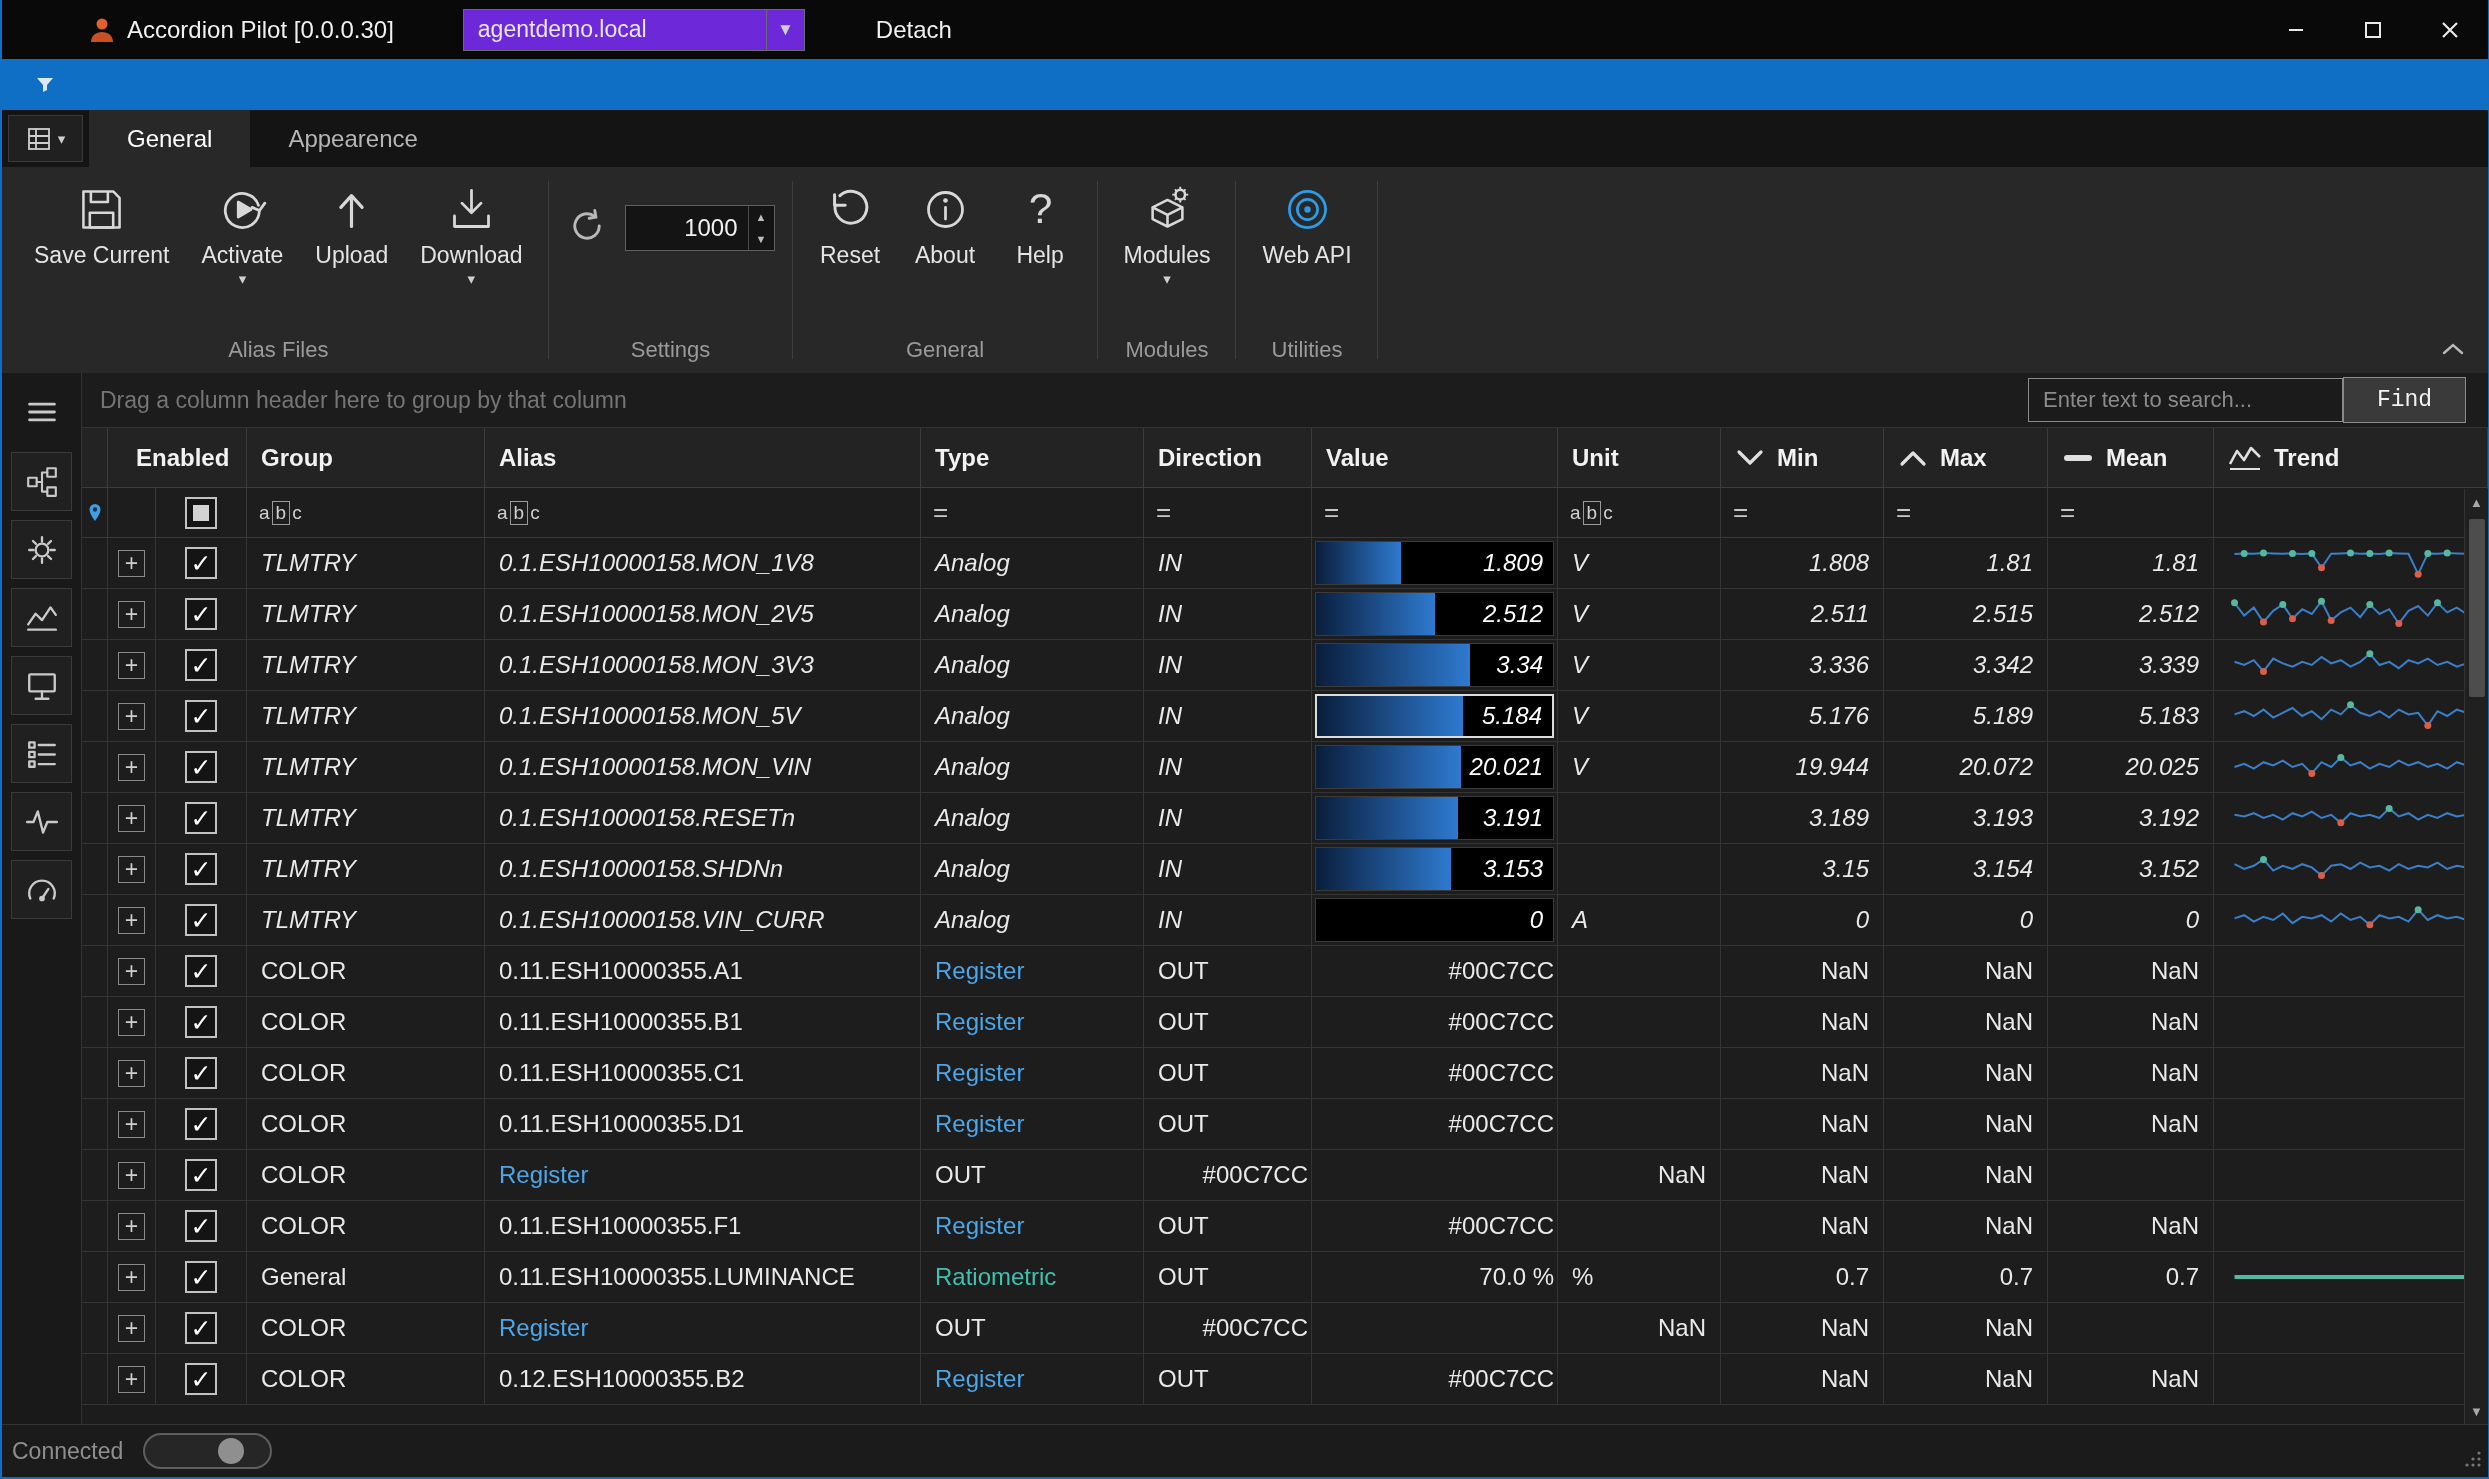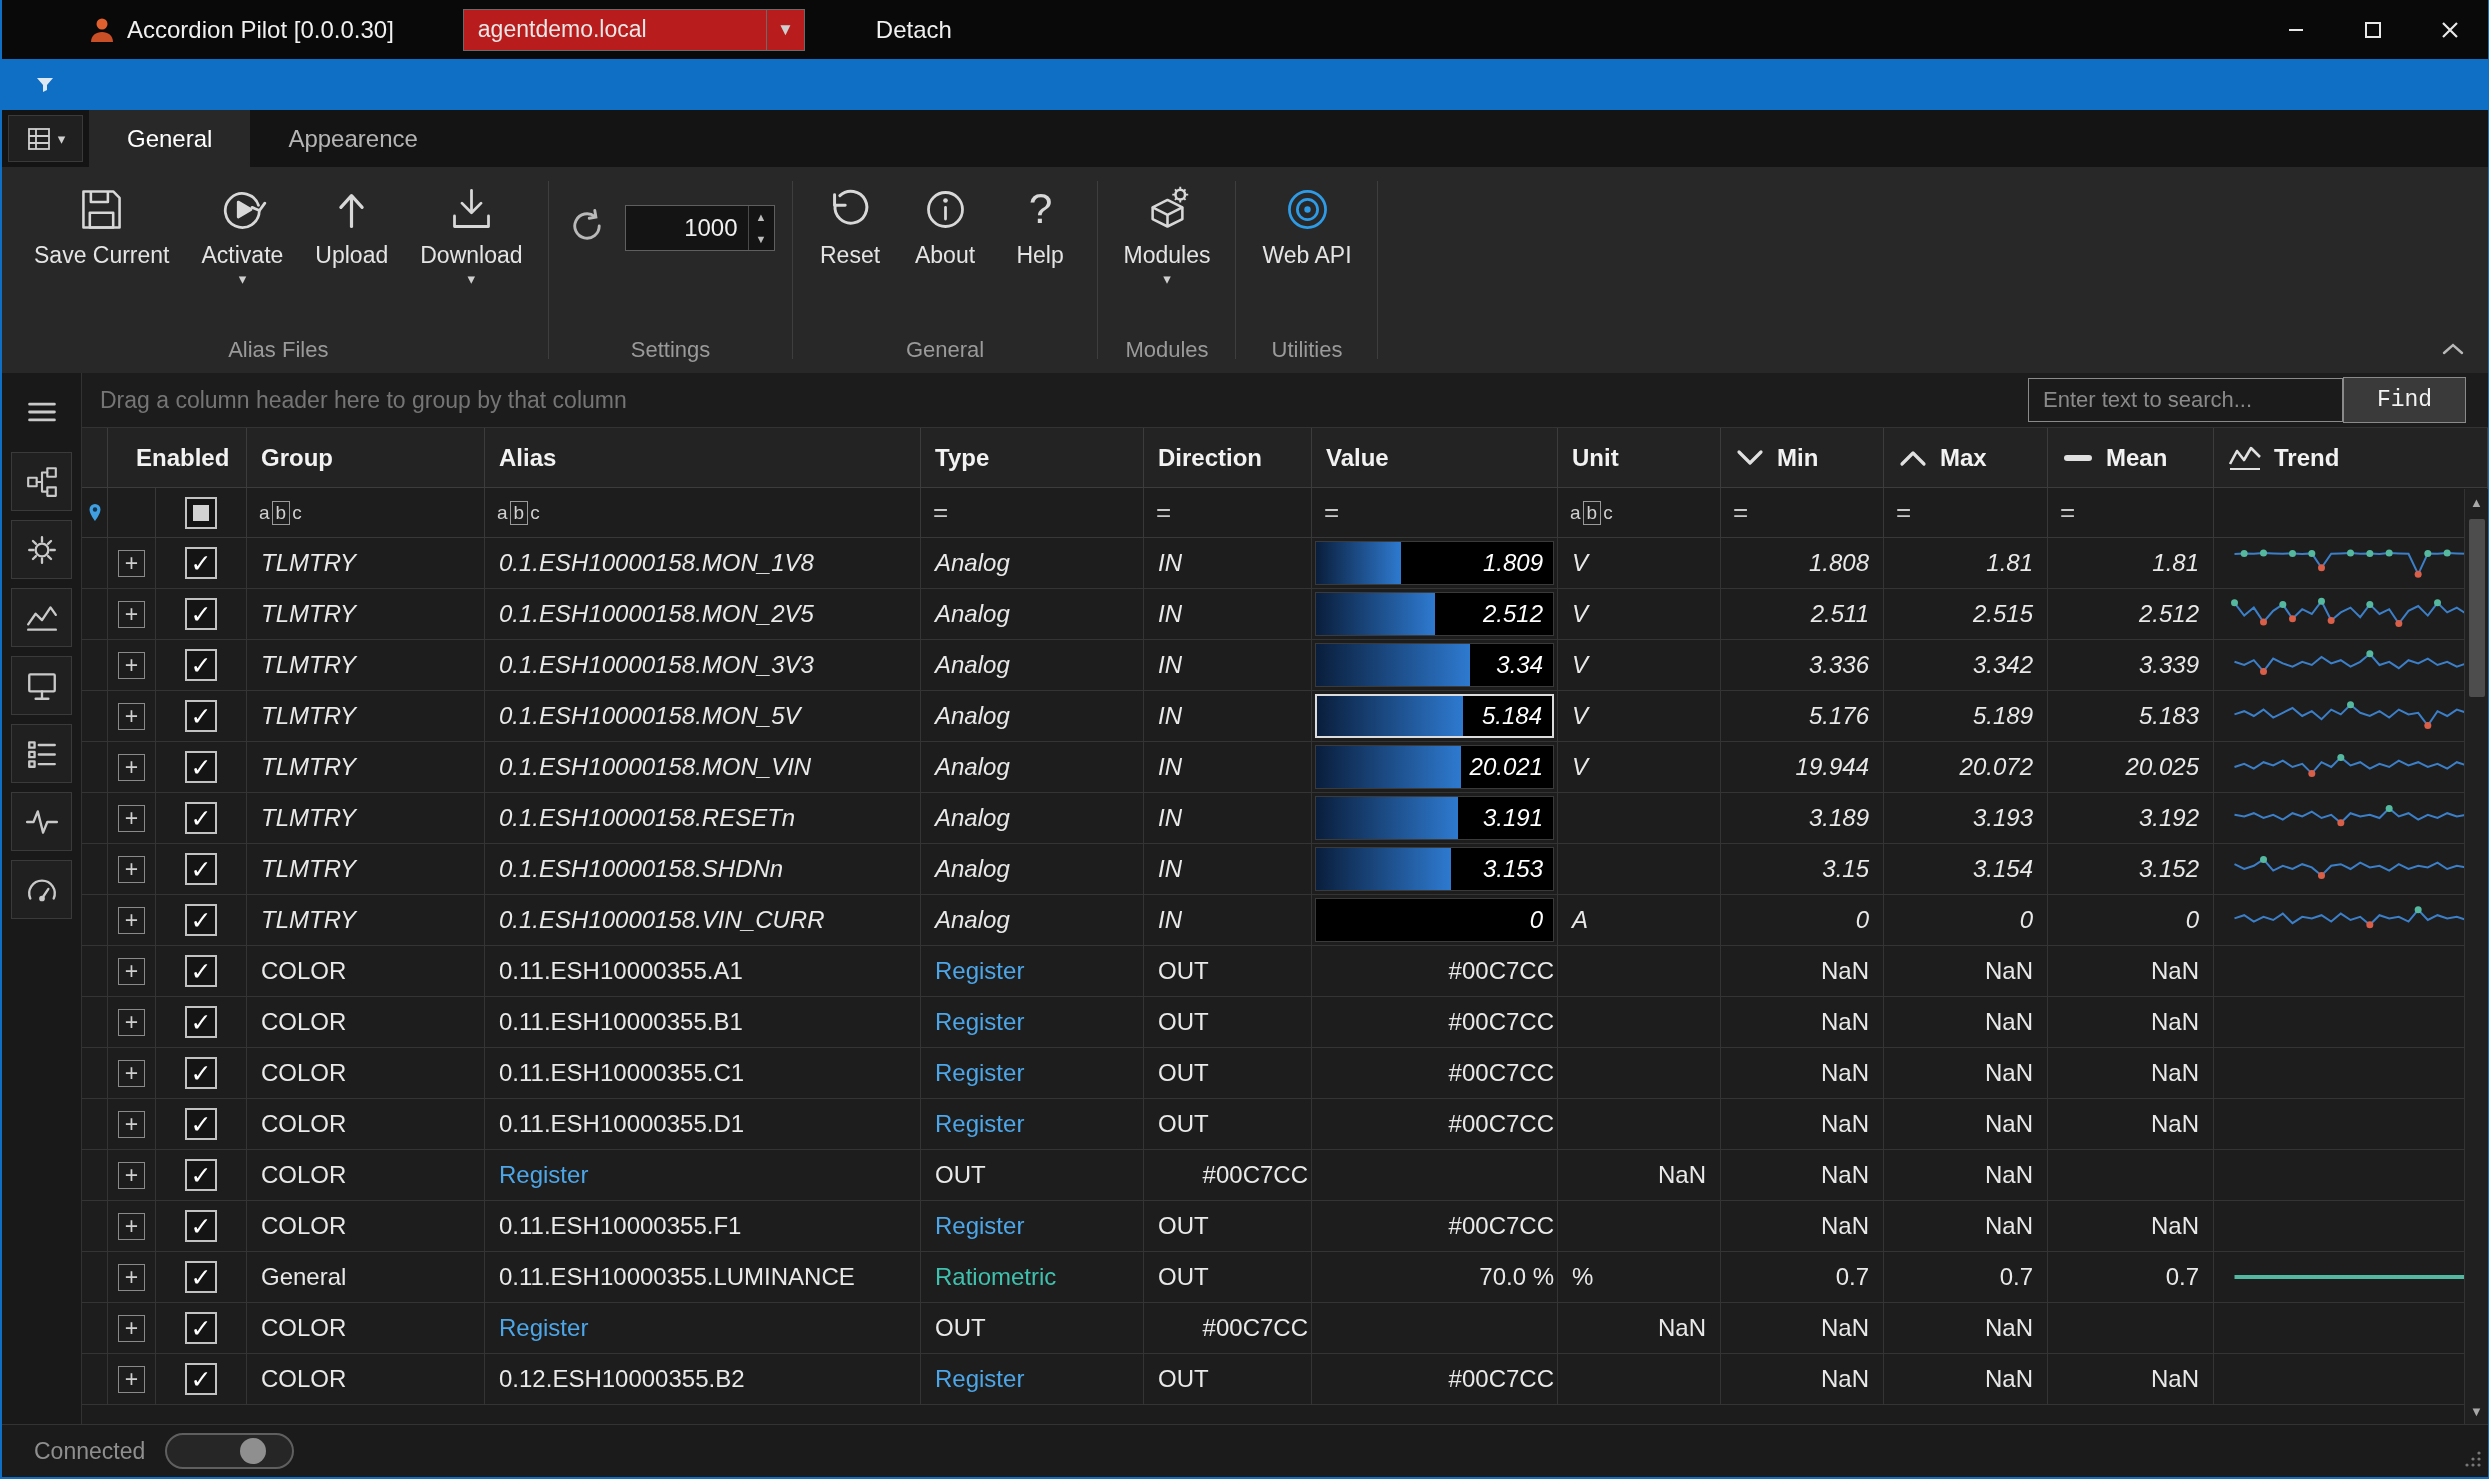--- a/index.html
+++ b/index.html
@@ -5,21 +5,21 @@
   *{box-sizing:border-box;margin:0;padding:0}
   html,body{width:2490px;height:1479px;overflow:hidden;background:#101010;
     font-family:"Liberation Sans",sans-serif;color:#e6e6e6}
   .window{width:2490px;height:1479px;display:flex;flex-direction:column;
     border-left:2px solid #0f6fc5;border-right:2px solid #0f6fc5;border-bottom:2px solid #0f6fc5;background:#1b1b1b}
 
   
   .titlebar{height:59px;background:#090909;display:flex;align-items:center;flex:0 0 auto}
   .app-icon{margin-left:85px;display:flex;align-items:center}
   .title-text{margin-left:10px;font-size:24px;color:#f0f0f0;white-space:nowrap}
-  .host-select{margin-left:69px;width:342px;height:42px;background:#b91c1c;border:1px solid #6a6a6a;
+  .host-select{margin-left:69px;width:342px;height:42px;background:#6d28d9;border:1px solid #6a6a6a;
     display:flex;align-items:center;font-size:23px;color:#e8e8e8}
   .host-select .hval{flex:1;padding-left:14px}
   .host-select .dd{width:38px;height:100%;border-left:1px solid #6a6a6a;display:flex;align-items:center;justify-content:center;color:#cfcfcf;font-size:17px}
   .detach{margin-left:71px;font-size:24px;color:#f0f0f0}
   .tspacer{flex:1}
   .win-btn{width:77px;height:59px;display:flex;align-items:center;justify-content:center}
 
   
   .bluebar{height:51px;background:#0f6fc5;display:flex;align-items:center;flex:0 0 auto}
   .bluebar .qicon{margin-left:32px;display:flex}
@@ -95,21 +95,21 @@
   .valtext{position:relative;margin-left:auto;padding-right:10px;color:#ffffff}
   .trendcell{padding:2px 8px}
   .spark{width:100%;height:46px}
 
   .vscroll{position:absolute;top:116px;right:0;bottom:0;width:24px;background:#202020;border-left:1px solid #333;display:flex;flex-direction:column;align-items:center}
   .varrow{height:26px;width:100%;display:flex;align-items:center;justify-content:center;color:#a8a8a8;font-size:13px}
   .vthumb{width:16px;height:178px;background:#4d4d4d;border-radius:2px;margin-top:4px}
   .vspacer{flex:1}
 
   
-  .statusbar{height:53px;background:#1b1b1b;border-top:1px solid #333;display:flex;align-items:center;padding:0 32px;gap:20px;flex:0 0 auto;position:relative}
+  .statusbar{height:53px;background:#1b1b1b;border-top:1px solid #333;display:flex;align-items:center;padding:0 10px;gap:20px;flex:0 0 auto;position:relative}
   .conn{color:#8f8f8f;font-size:23px}
   .toggle{width:129px;height:36px;border:2px solid #5f5f5f;border-radius:18px;background:#262626;position:relative}
   .knob{position:absolute;top:3px;left:58%;width:26px;height:26px;border-radius:50%;background:#8f8f8f}
   .grip{position:absolute;right:6px;bottom:5px}
 </style>
 </head>
 <body>
 
 <div class="window">
 

